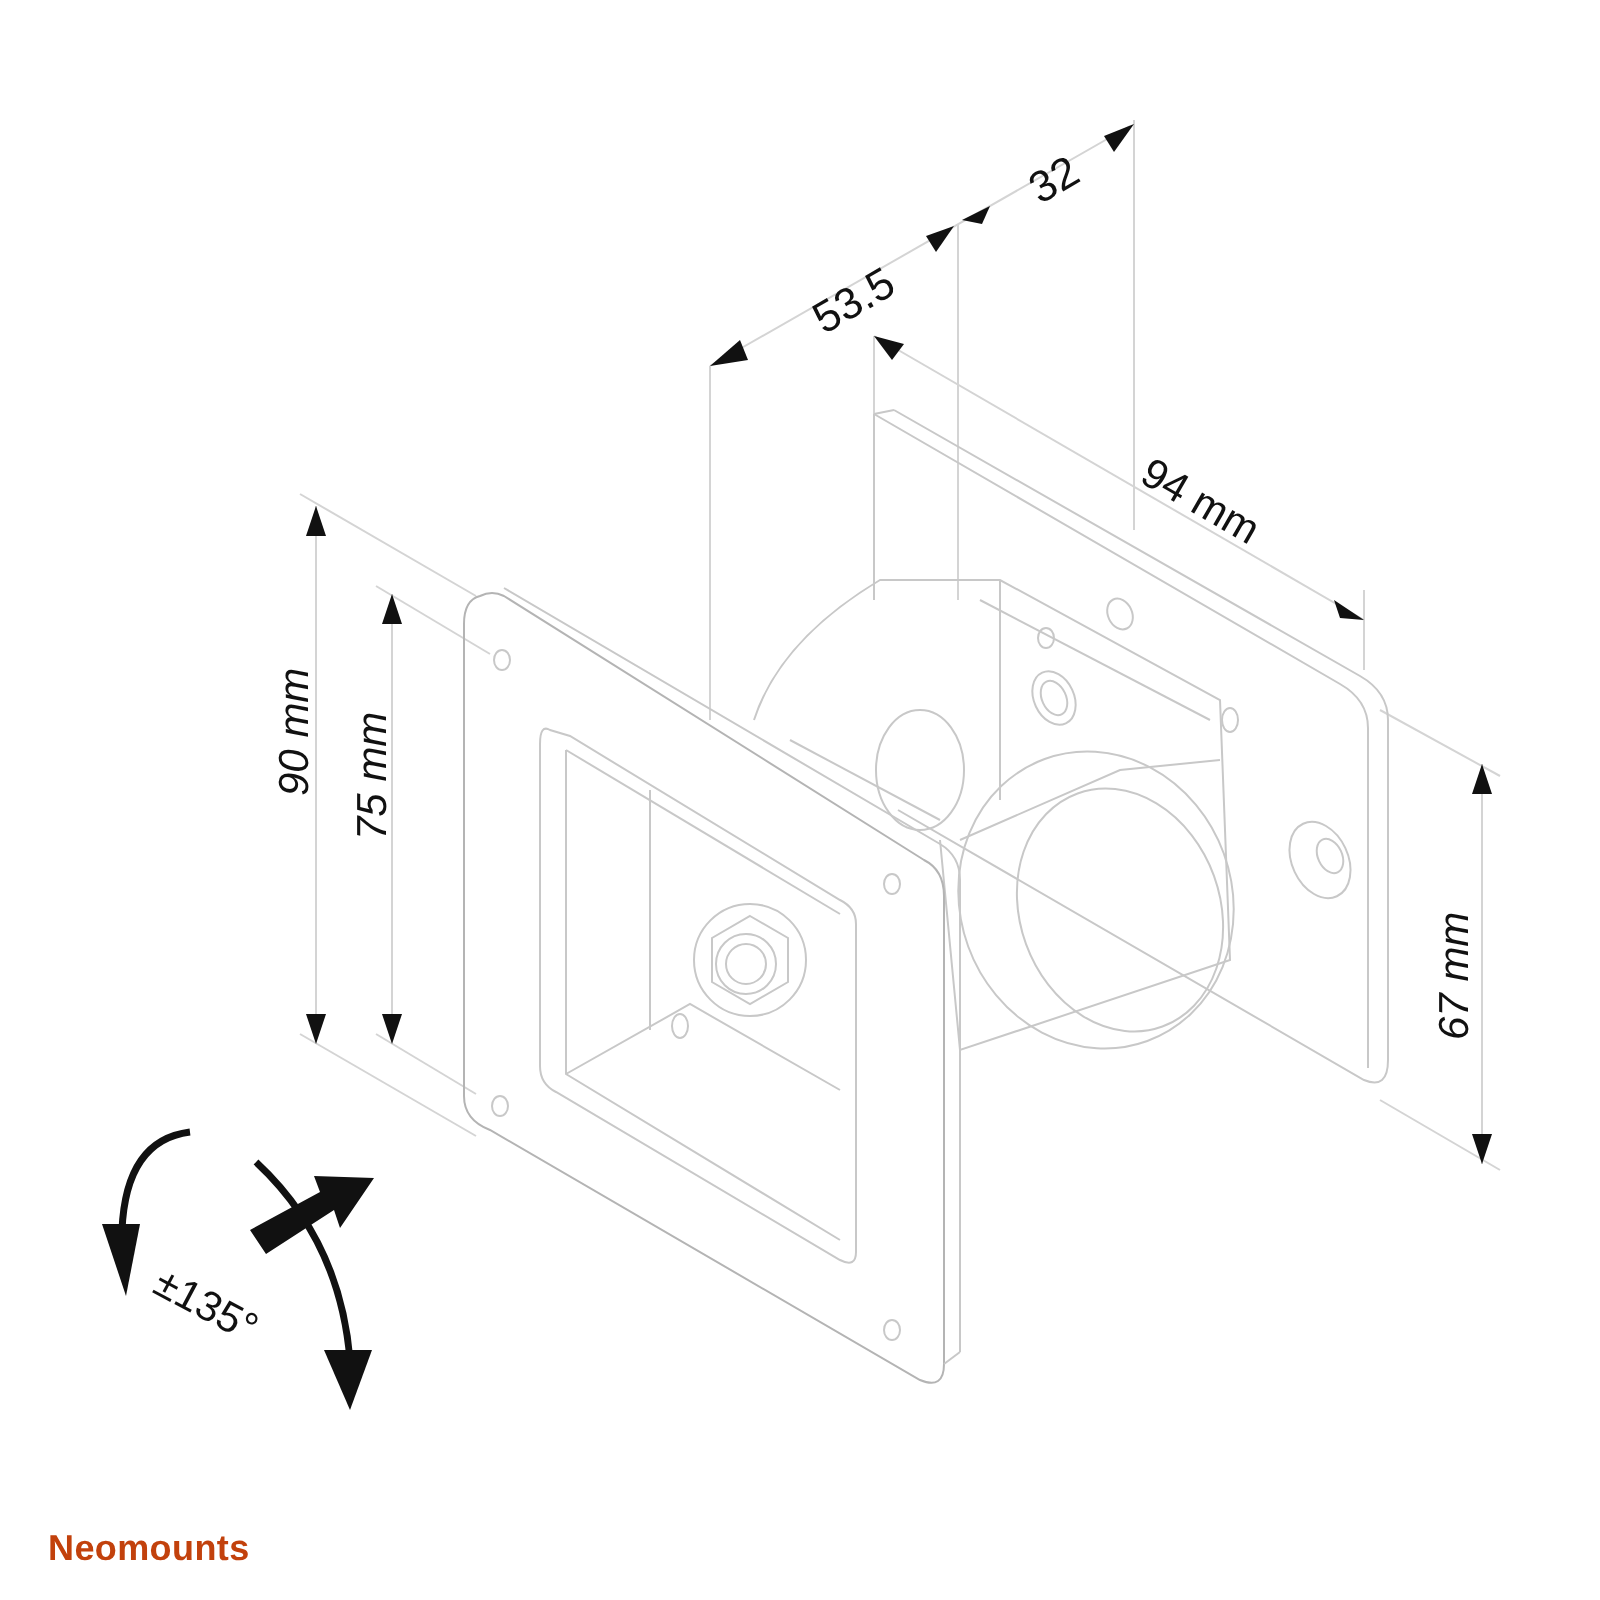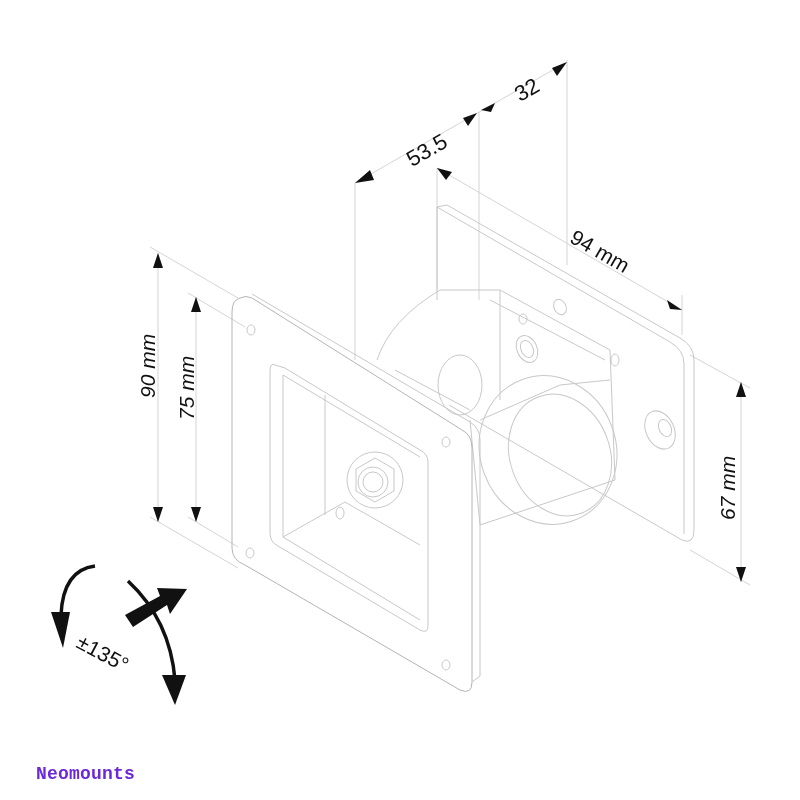--- a/index.html
+++ b/index.html
@@ -3,21 +3,21 @@
 <meta charset="utf-8">
 <style>
   html, body { margin: 0; padding: 0; background: #ffffff; }
   body { width: 800px; height: 800px; position: relative; overflow: hidden; font-family: "Liberation Sans", sans-serif; }
   #drawing { position: absolute; left: 0; top: 0; width: 800px; height: 800px; }
   .ln { fill: none; stroke: #c8c8c8; stroke-width: 1; }
   .ln2 { fill: none; stroke: #b4b4b4; stroke-width: 1; }
   .dim { fill: none; stroke: #d4d4d4; stroke-width: 1; }
   .arrowhead { fill: #111; }
   .lbl { position: absolute; font-family: "Liberation Sans", sans-serif; color: #111; font-size: 21px; white-space: nowrap; transform-origin: 0 0; }
-  .logo { position: absolute; left: 36px; top: 764px; font-family: Liberation Mono, monospace; font-weight: bold; font-size: 18px; color: #6d28d9; letter-spacing: 0.2px; }
+  .logo { position: absolute; left: 24px; top: 764px; font-family: Liberation Sans, sans-serif; font-weight: bold; font-size: 18px; color: #c2410c; letter-spacing: 0.2px; }
 </style>
 </head>
 <body>
 
 <svg id="drawing" viewBox="0 0 800 800" xmlns="http://www.w3.org/2000/svg">
 
   <g>
     <line class="dim" x1="355" y1="183" x2="565" y2="63"></line>
     <line class="dim" x1="355" y1="183" x2="355" y2="360"></line>
     <line class="dim" x1="479" y1="112" x2="479" y2="300"></line>

